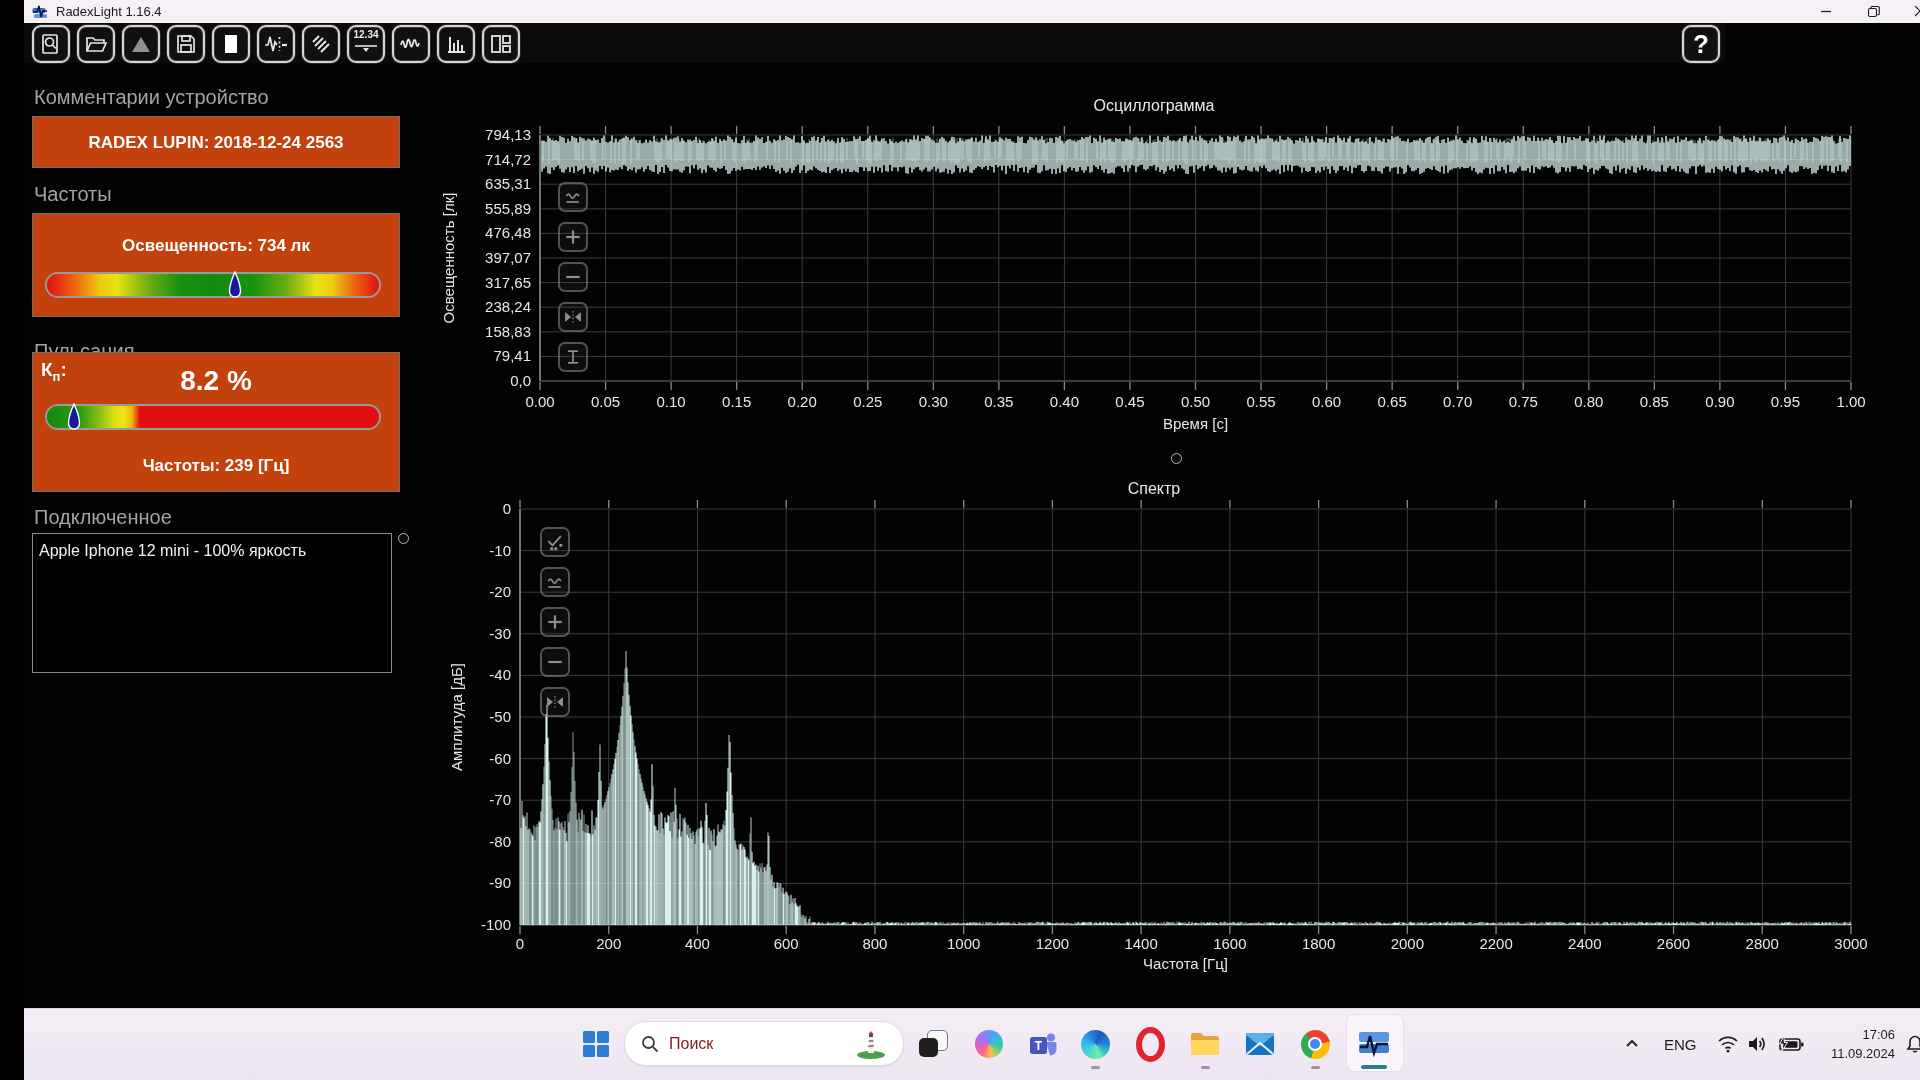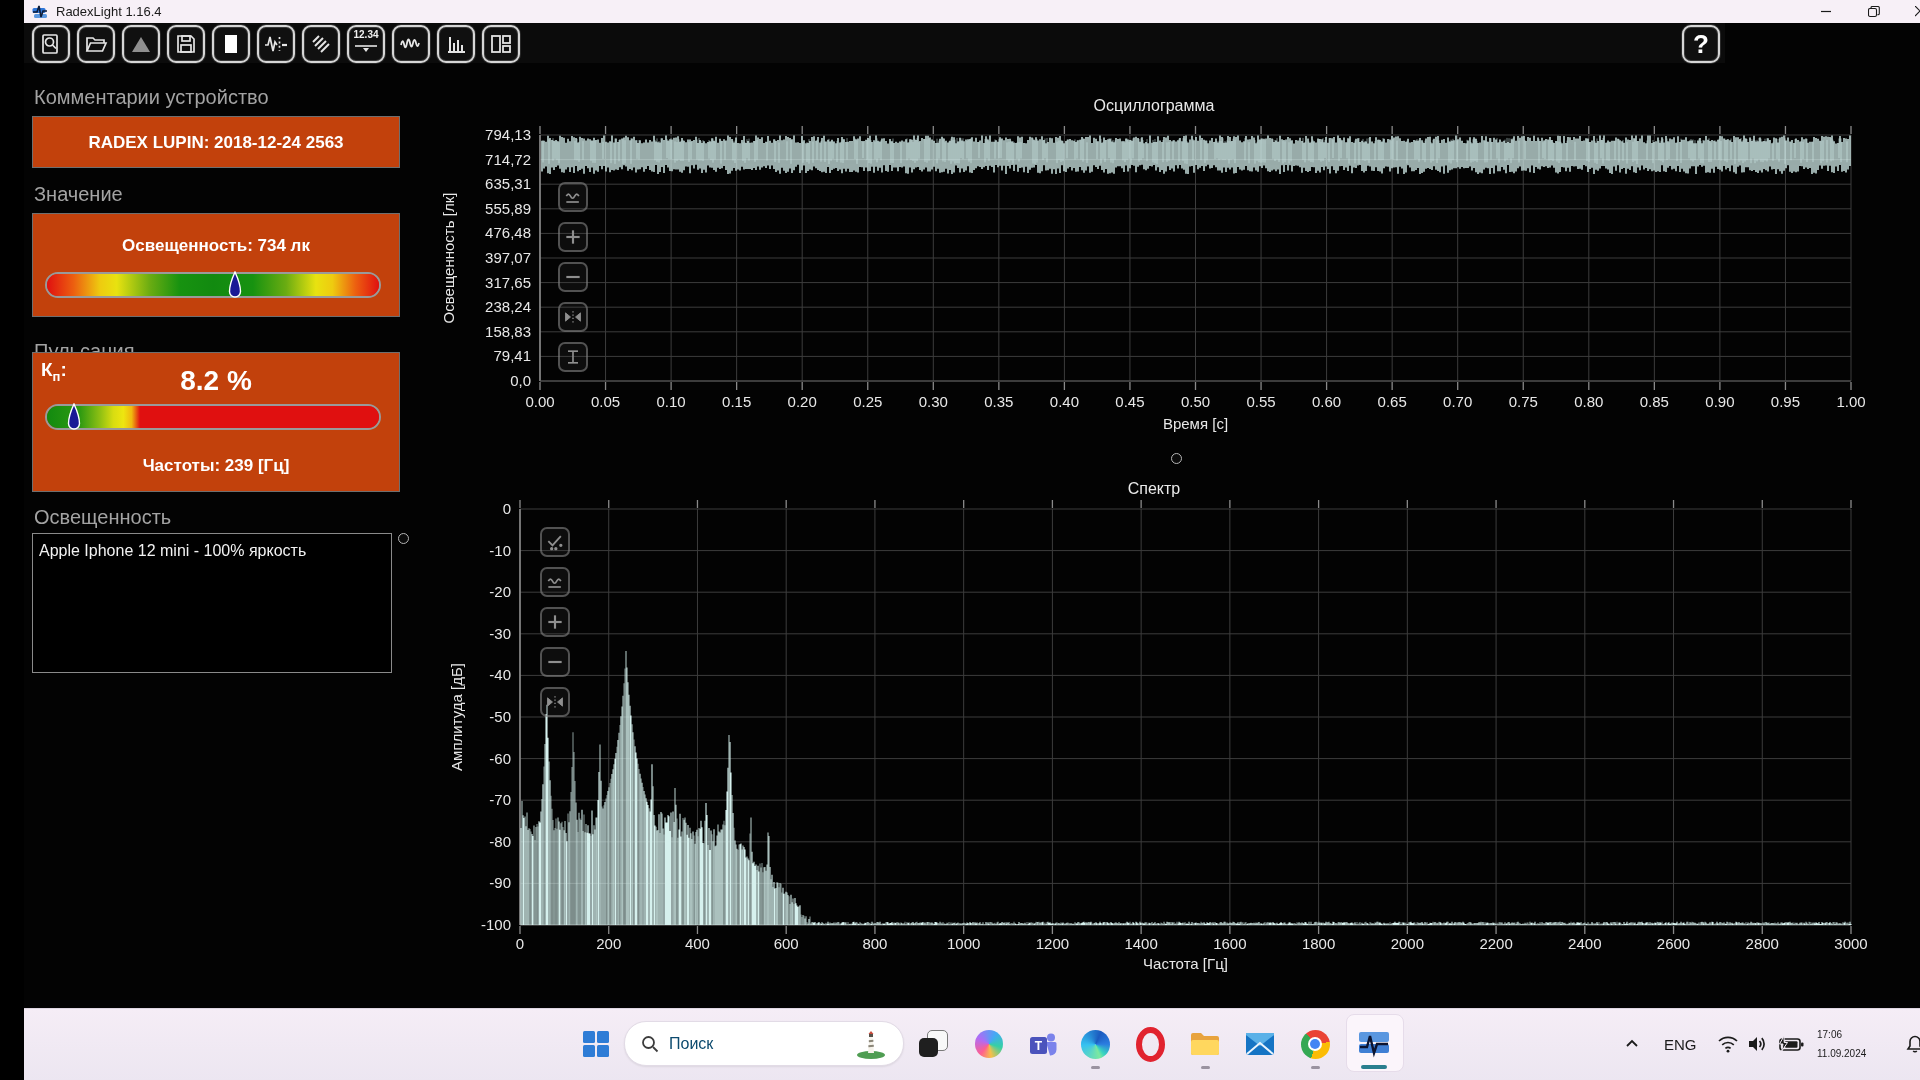--- a/index.html
+++ b/index.html
@@ -34,26 +34,26 @@
   .chart svg{display:block;font-family:"Liberation Sans",sans-serif;}
   .ghost-tools{position:absolute;display:flex;flex-direction:column;}
   .ghost-btn{width:30px;height:30px;margin-bottom:10px;border:2px solid rgba(140,140,140,.55);border-radius:7px;
              background:rgba(60,60,60,.18);display:flex;align-items:center;justify-content:center;box-sizing:border-box;}
   
   .taskbar{position:absolute;left:0;top:1008px;width:1920px;height:72px;
            background:linear-gradient(#f5edf6,#ece6f1);border-top:1px solid #ded6e2;}
   .tb-item{position:absolute;top:1022px;width:44px;height:44px;display:flex;align-items:center;justify-content:center;}
   .search-pill{position:absolute;left:600px;top:1021px;width:278px;height:43px;background:#fff;
                border:1px solid #e2dbe6;border-radius:22px;display:flex;align-items:center;box-shadow:0 1px 2px rgba(0,0,0,.08);}
-  .search-pill .ph{color:#0c4a6e;font-size:16px;margin-left:10px;flex:1;}
+  .search-pill .ph{color:#7f1d1d;font-size:16px;margin-left:10px;flex:1;}
   .run-dash{position:absolute;top:1066px;height:3px;border-radius:2px;background:#9a93a0;width:9px;}
   .active-pill{position:absolute;left:1322px;top:1014px;width:56px;height:56px;background:#fbf5fb;
                border:1px solid #e6dcea;border-radius:8px;}
   .tray{position:absolute;top:1008px;height:72px;display:flex;align-items:center;color:#1b1b1b;}
-  .clock{text-align:left;font-size:10px;line-height:19px;color:#1b1b1b;}
+  .clock{text-align:right;font-size:13px;line-height:19px;color:#1b1b1b;}
 </style>
 </head>
 <body>
 
 <div id="app">
 
   <div class="titlebar">
     <svg class="app-ico" viewBox="0 0 16 16">
       <rect x="0.5" y="4" width="13" height="5" rx="1.5" fill="#2e75d8"></rect>
       <rect x="2" y="10" width="13" height="4" rx="1.5" fill="#5a97e0"></rect>
@@ -160,21 +160,21 @@
     <div class="tb-btn tb-help">
       <span style="color:#fff;font-size:26px;font-weight:bold;">?</span>
     </div>
   </div>
 
   <div class="sec-h" style="top:86px">Комментарии устройство</div>
   <div class="panel-box" style="top:116px;height:52px;">
     <div class="center-bold" style="top:16px">RADEX LUPIN: 2018-12-24 2563</div>
   </div>
 
-  <div class="sec-h" style="top:183px">Значение</div>
+  <div class="sec-h" style="top:183px">Частоты</div>
   <div class="panel-box" style="top:213px;height:104px;">
     <div class="center-bold" style="top:22px">Освещенность: 734 лк</div>
     <div class="slider" style="top:58px">
       <div class="grad" style="background:linear-gradient(90deg,#e01010 0%,#ec5f10 8%,#eecb10 16%,#e8e210 21%,#6aac12 31%,#179210 40%,#128a10 50%,#179210 62%,#6aac12 72%,#e8e210 81%,#eecb10 86%,#ec5f10 93%,#e01010 100%)"></div>
       <svg class="drop" viewBox="0 0 14 30" style="left: 56.5%;">
         <path d="M7 1 C7 1 1.5 13 1.5 20.5 A5.5 5.5 0 0 0 12.5 20.5 C12.5 13 7 1 7 1 Z" fill="#1a1a96" stroke="#ffffff" stroke-width="1.4"></path>
       </svg>
     </div>
   </div>
 
@@ -186,21 +186,21 @@
     <div class="center-bold" style="top:12px;font-size:28px;">8.2 %</div>
     <div class="slider" style="top:51px">
       <div class="grad" style="background:linear-gradient(90deg,#128a10 0%,#2f9a11 10%,#8fc013 16%,#d8dd11 20%,#eee610 23%,#f0b90f 25.5%,#e01010 28%,#e01010 100%)"></div>
       <svg class="drop" viewBox="0 0 14 30" style="left: 8%;">
         <path d="M7 1 C7 1 1.5 13 1.5 20.5 A5.5 5.5 0 0 0 12.5 20.5 C12.5 13 7 1 7 1 Z" fill="#1a1a96" stroke="#ffffff" stroke-width="1.4"></path>
       </svg>
     </div>
     <div class="center-bold" style="top:103px">Частоты: 239 [Гц]</div>
   </div>
 
-  <div class="sec-h" style="top:506px">Освещенность</div>
+  <div class="sec-h" style="top:506px">Подключенное</div>
   <div class="comments-box" style="top:533px">
     <span>Apple Iphone 12 mini - 100% яркость</span>
   </div>
   <div class="splitter-dot" style="left:374px;top:533px;"></div>
   <div class="splitter-dot" style="left:1147px;top:453px;"></div>
 
   <div id="osc-chart" class="chart" style="left:390px;top:75px;width:1460px;height:395px;">
       <svg width="1460" height="395" viewBox="0 0 1460 395">
         <line x1="126" y1="60" x2="126" y2="306" stroke="#3d3d3d" stroke-width="1"></line>
         <line x1="191.55" y1="60" x2="191.55" y2="306" stroke="#3d3d3d" stroke-width="1"></line>

